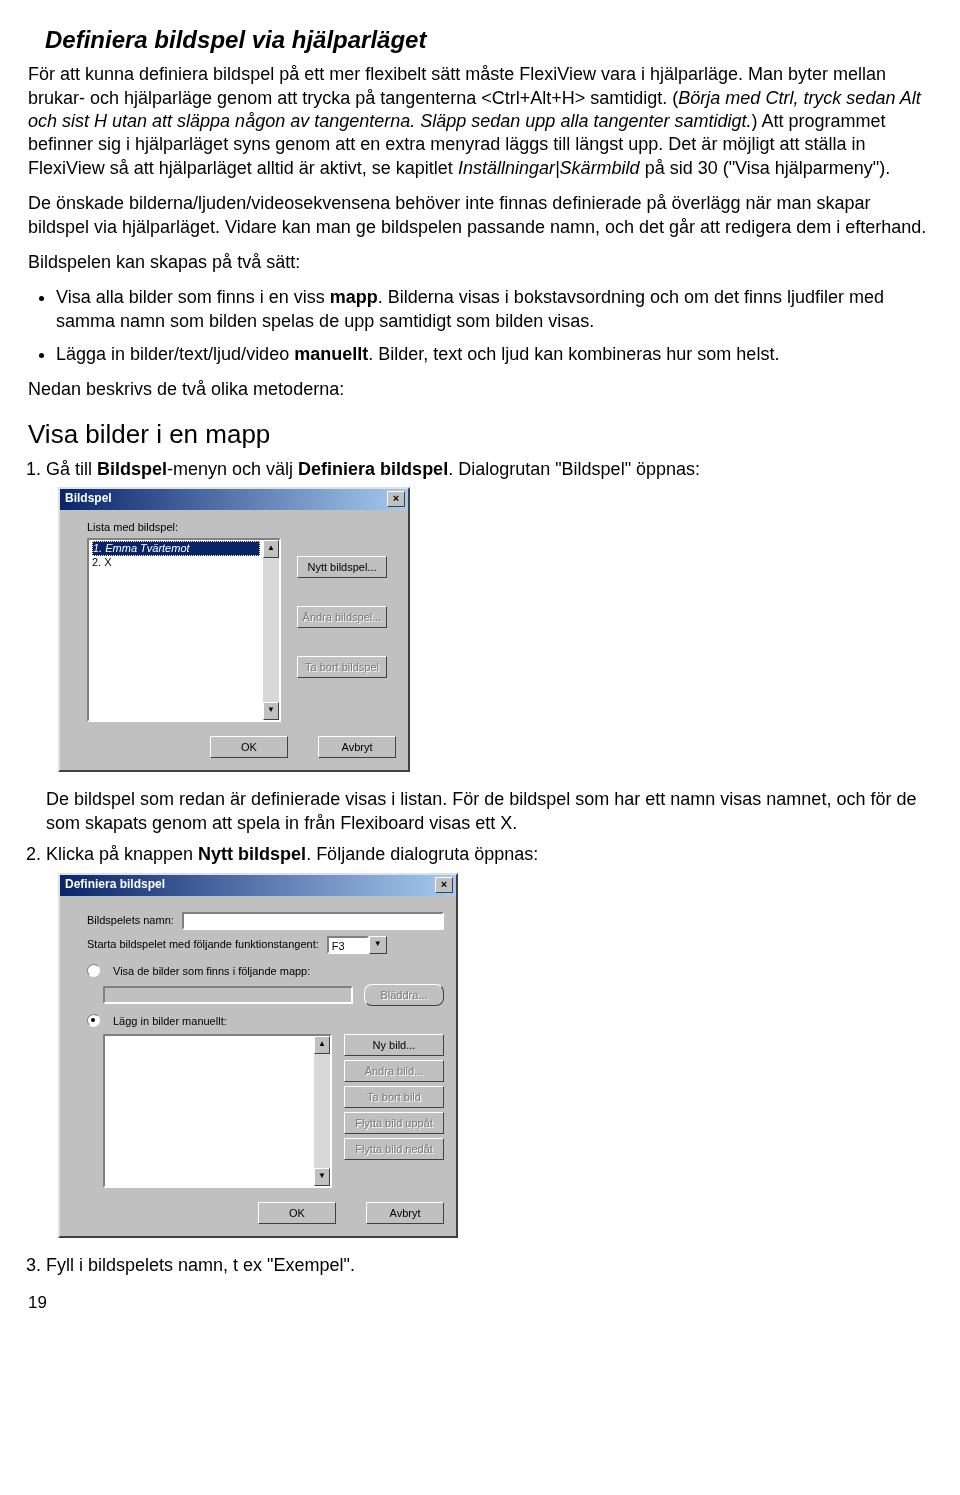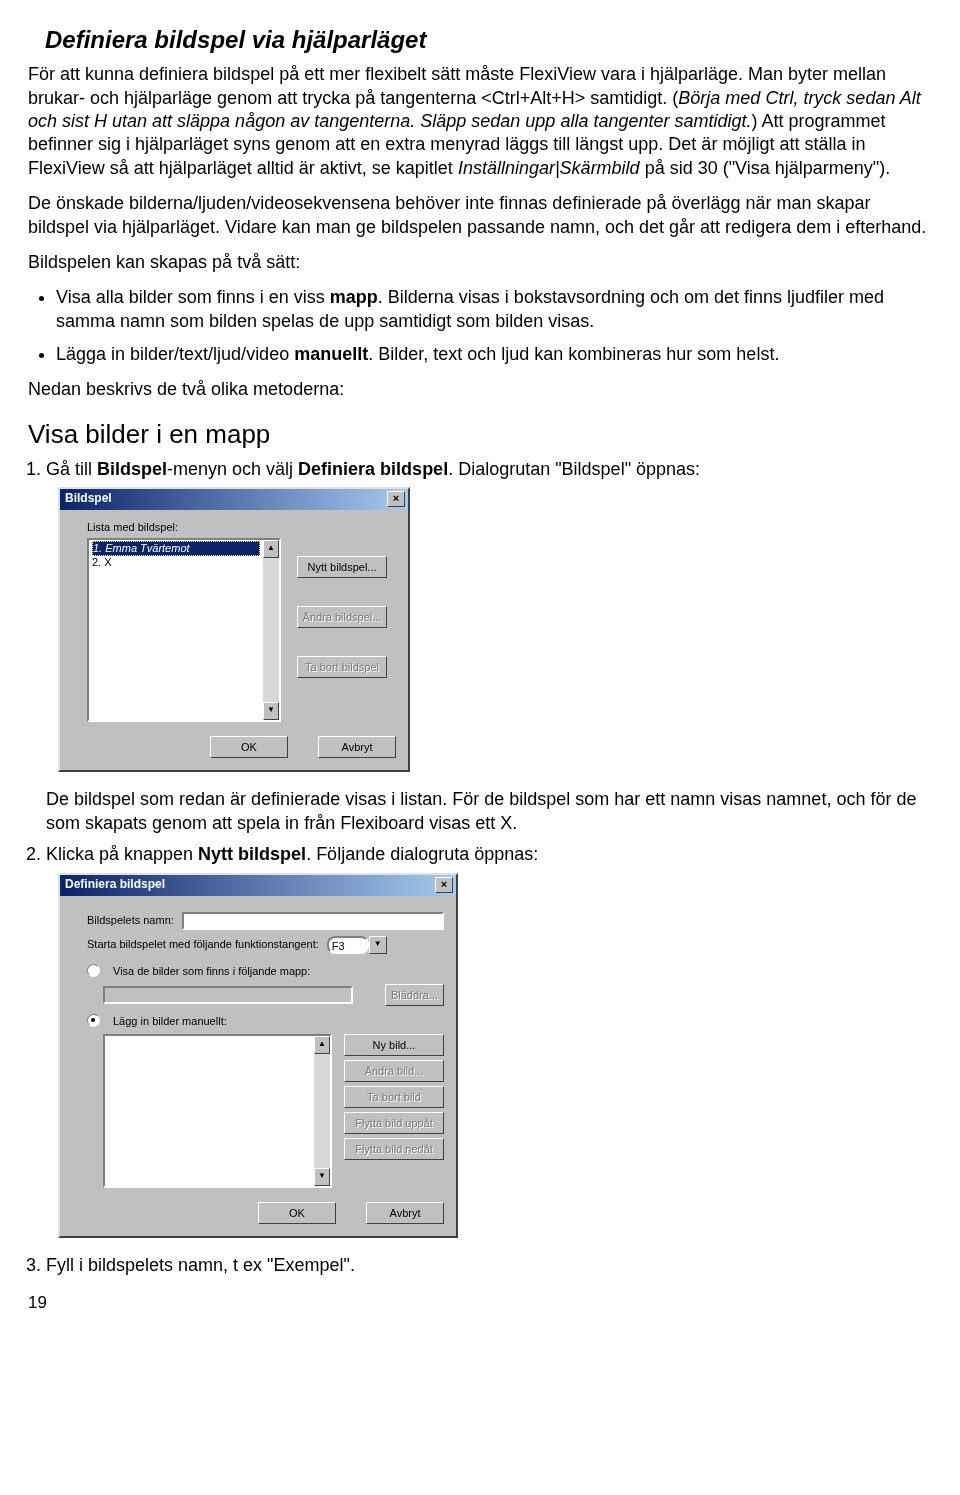--- a/index.html
+++ b/index.html
@@ -122,21 +122,21 @@
   .bottombtns { display:flex; gap:30px; margin-top:14px;justify-content:flex-end; }
   .bottombtns .winbtn { width:78px; }
 
   .textfield {
     background:#fff;
     border-top:2px solid #808080; border-left:2px solid #808080;
     border-right:2px solid #fff; border-bottom:2px solid #fff;
     height:18px; font-size:11px; padding:1px 3px; box-sizing:border-box;
   }
   .combo { display:flex; width:60px; }
-  .combo .textfield { flex:1;border-radius:8px; }
+  .combo .textfield { flex:1; }
   .combo .drop { width:16px; background:#c0c0c0;
     border-top:1px solid #fff; border-left:1px solid #fff;
     border-right:1px solid #404040; border-bottom:1px solid #404040;
     font-size:8px; text-align:center; line-height:14px; }
 
   .radio {
     width:11px; height:11px; border-radius:50%;
     background:#fff;
     border-top:1px solid #808080; border-left:1px solid #808080;
     border-right:1px solid #fff; border-bottom:1px solid #fff;
@@ -240,21 +240,21 @@
             <div class="drop">▼</div>
           </div>
         </div>
 
         <div class="dlg2row" style="margin-top:10px;">
           <span class="radio"></span>
           <span>Visa de bilder som finns i följande mapp:</span>
         </div>
         <div class="row-with-btn" style="margin:2px 0 2px 16px;">
           <div class="textfield" style="width:250px; background:#c0c0c0; border-top-color:#808080;"></div>
-          <div class="winbtn disabled" style="width:59px;">Bläddra...</div>
+          <div class="winbtn disabled" style="width:80px;border-radius:8px;">Bläddra...</div>
         </div>
 
         <div class="dlg2row" style="margin-top:8px;">
           <span class="radio checked"></span>
           <span>Lägg in bilder manuellt:</span>
         </div>
 
         <div style="display:flex; gap:12px; margin-left:16px; margin-top:2px;">
           <div class="insetbox" style="width:230px; height:150px; background:#fff; display:flex;">
             <div style="flex:1;"></div>

